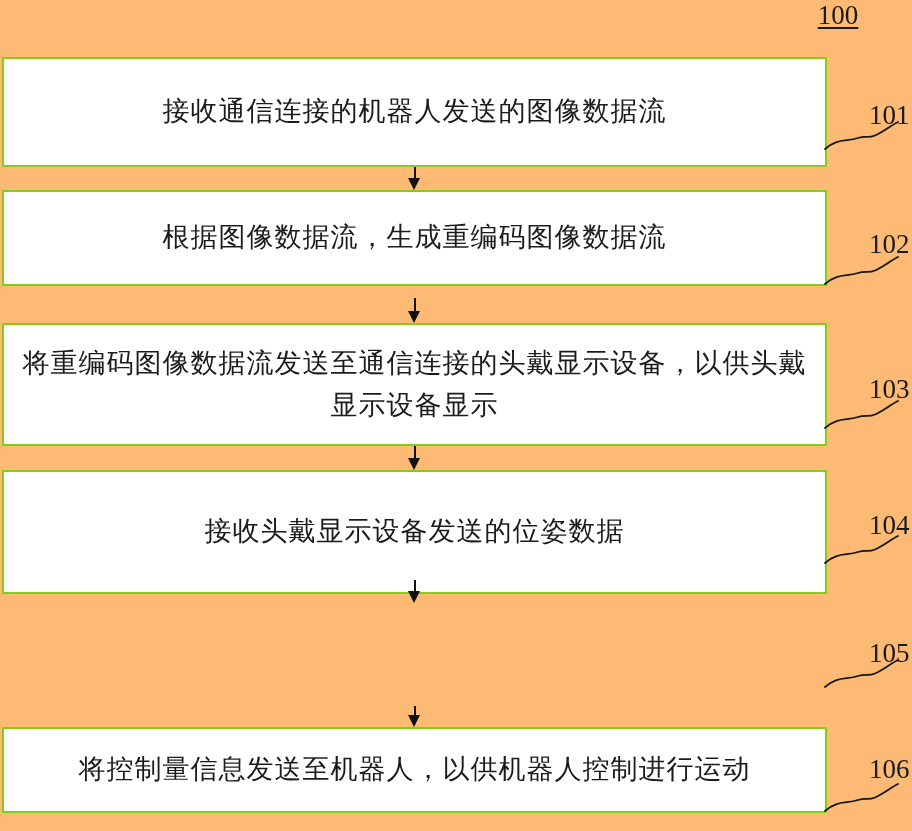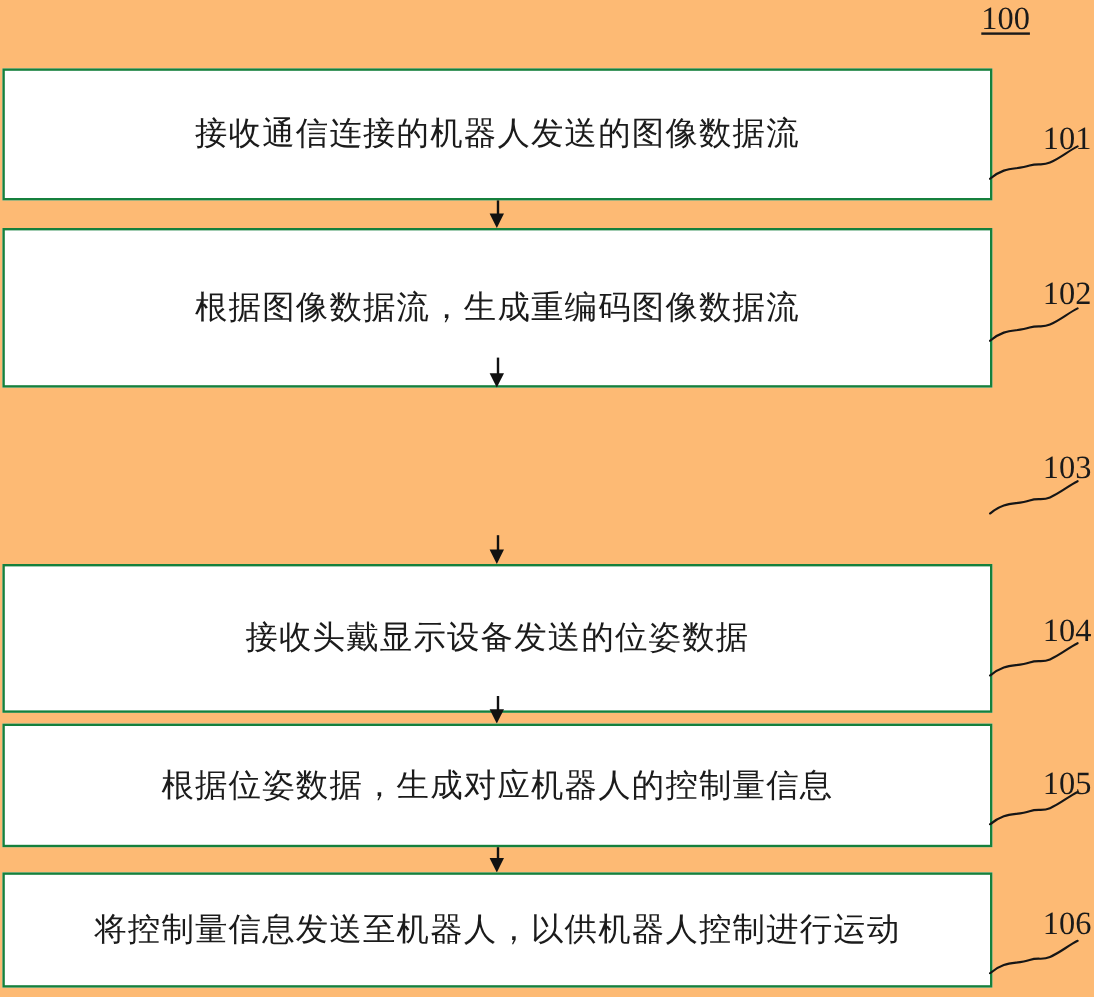--- a/index.html
+++ b/index.html
@@ -25,39 +25,39 @@
     color: #1a1a1a;
     text-align: center;
     text-decoration: underline;
     text-underline-offset: 3px;
   }
   .step-box {
     position: absolute;
     left: 2px;
     width: 825px;
     box-sizing: border-box;
-    border: 2px solid #15803d;
+    border: 2px solid #84cc16;
     background: #ffffff;
     display: flex;
     align-items: center;
     justify-content: center;
     text-align: center;
   }
   .step-text {
     font-size: 27px;
     letter-spacing: 1px;
     line-height: 1.55;
     color: #1b1b1b;
   }
   .box-1 { top: 57px;  height: 110px; padding: 0 20px; }
-  .box-2 { top: 190px; height: 133px; padding: 0 20px; text-align: center; }
+  .box-2 { top: 190px; height: 96px; padding: 0 20px; text-align: center; }
   .box-3 { top: 323px; height: 123px; padding: 0 14px; }
   .box-4 { top: 470px; height: 124px; padding: 0 20px; }
   .box-5 { top: 603px; height: 103px; padding: 0 20px; }
-  .box-6 { top: 727px; height: 96px;  padding: 0 3px; }
+  .box-6 { top: 727px; height: 86px;  padding: 0 3px; }
 
   .ref-label {
     position: absolute;
     left: 869px;
     width: 46px;
     font-family: "Liberation Serif", serif;
     font-size: 27px;
     color: #1a1a1a;
     text-align: left;
     line-height: 1;
@@ -135,20 +135,23 @@
   </div>
   <svg class="leader ldr-2" viewBox="0 0 76 30">
     <path d="M1,29 C14,18 22,22 34,18 C42,15.5 44,18.5 51,15.5 C60,11.5 66,6 74,2" fill="none" stroke="#161616" stroke-width="1.8" stroke-linecap="round"></path>
   </svg>
   <div class="ref-label lbl-2">102</div>
   <div class="arrow ar-2">
     <div class="shaft"></div>
     <div class="head"></div>
   </div>
 
+  <div class="step-box box-3">
+    <span class="step-text">将重编码图像数据流发送至通信连接的头戴显示设备，以供头戴显示设备显示</span>
+  </div>
   <svg class="leader ldr-3" viewBox="0 0 76 30">
     <path d="M1,29 C14,18 22,22 34,18 C42,15.5 44,18.5 51,15.5 C60,11.5 66,6 74,2" fill="none" stroke="#161616" stroke-width="1.8" stroke-linecap="round"></path>
   </svg>
   <div class="ref-label lbl-3">103</div>
   <div class="arrow ar-3">
     <div class="shaft"></div>
     <div class="head"></div>
   </div>
 
   <div class="step-box box-4">
@@ -156,23 +159,20 @@
   </div>
   <svg class="leader ldr-4" viewBox="0 0 76 30">
     <path d="M1,29 C14,18 22,22 34,18 C42,15.5 44,18.5 51,15.5 C60,11.5 66,6 74,2" fill="none" stroke="#161616" stroke-width="1.8" stroke-linecap="round"></path>
   </svg>
   <div class="ref-label lbl-4">104</div>
   <div class="arrow ar-4">
     <div class="shaft"></div>
     <div class="head"></div>
   </div>
 
-  <div class="step-box box-5">
-    <span class="step-text">根据位姿数据，生成对应机器人的控制量信息</span>
-  </div>
   <svg class="leader ldr-5" viewBox="0 0 76 30">
     <path d="M1,29 C14,18 22,22 34,18 C42,15.5 44,18.5 51,15.5 C60,11.5 66,6 74,2" fill="none" stroke="#161616" stroke-width="1.8" stroke-linecap="round"></path>
   </svg>
   <div class="ref-label lbl-5">105</div>
   <div class="arrow ar-5">
     <div class="shaft"></div>
     <div class="head"></div>
   </div>
 
   <div class="step-box box-6">

